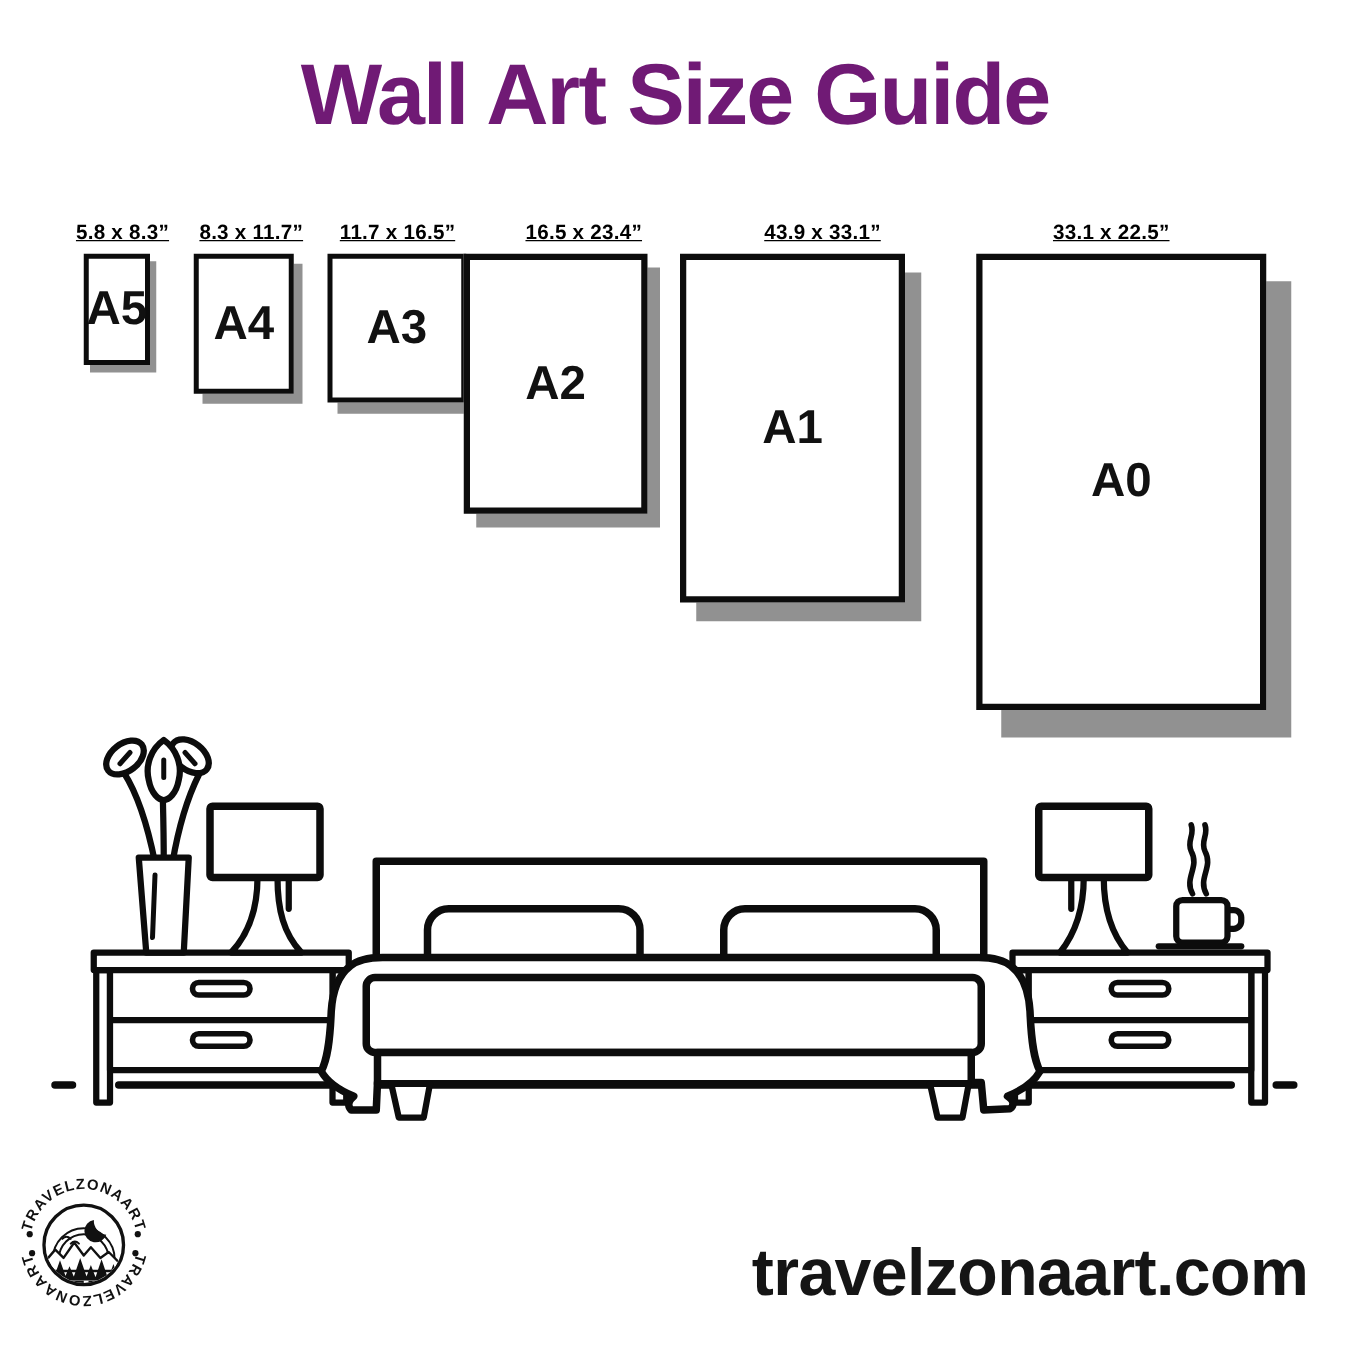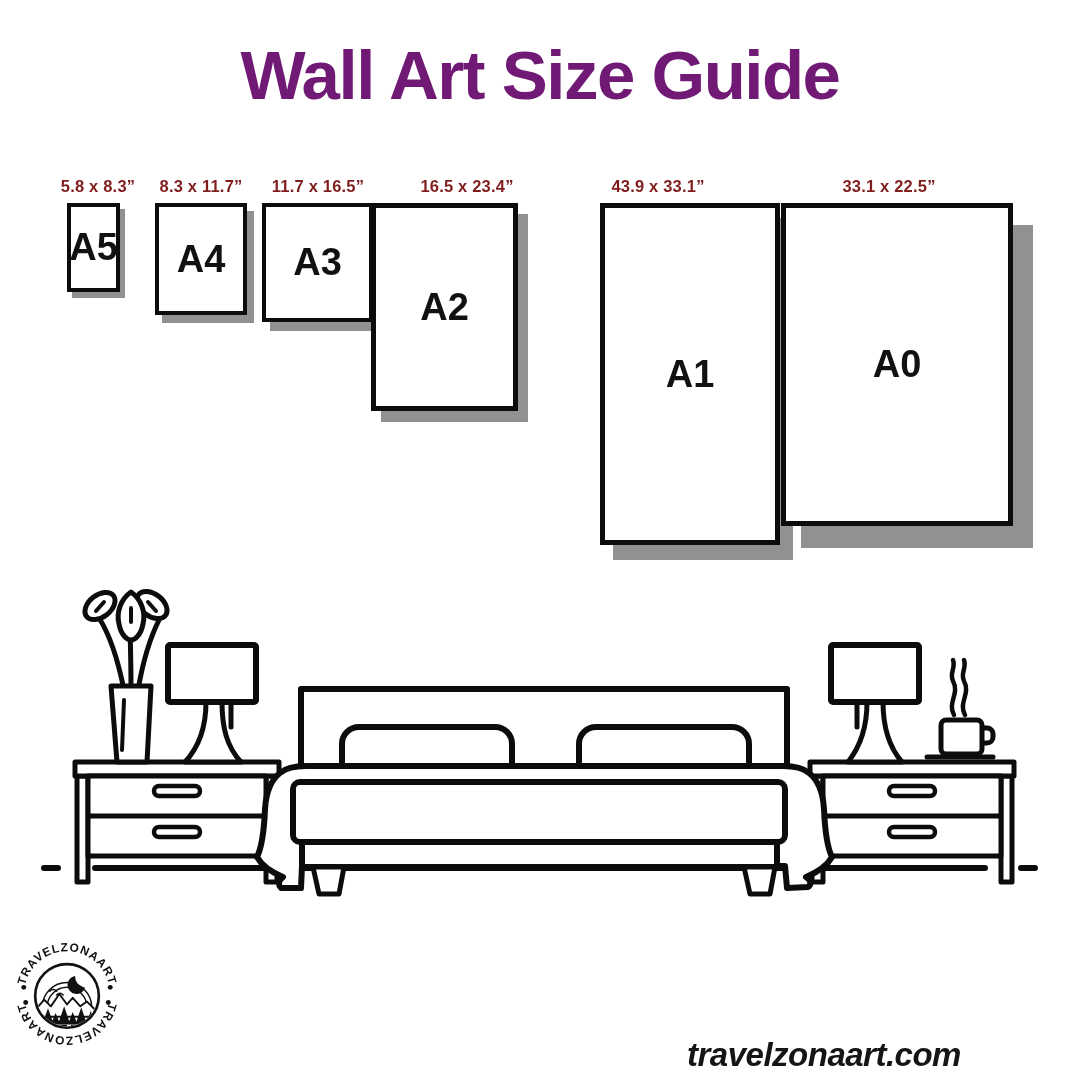--- a/index.html
+++ b/index.html
@@ -14,79 +14,78 @@
   .page-title {
     position:absolute; top:36px; left:0; width:1080px;
     text-align:center;
     font-size:69px; font-weight:bold; letter-spacing:-1.5px;
     color:#701a75;
   }
   .size-item { position:absolute; }
   .dim-label {
     position:absolute; top:177px; transform:translateX(-50%);
     font-size:16.5px; font-weight:bold; white-space:nowrap;
-    letter-spacing:0.2px; color:#7f1d1d;
+    letter-spacing:0.2px; color:#000000;text-decoration:underline;
   }
   .size-box {
     position:absolute; top:203px;
     background:#ffffff;
     display:flex; align-items:center; justify-content:center;
     font-size:38px; font-weight:bold; color:#111;
   }
   .b4 { border:4px solid #0c0c0c; }
   .b5 { border:5px solid #0c0c0c; }
   .scene-svg { position:absolute; left:0; top:0; }
   .logo-svg { position:absolute; left:10px; top:937px; }
   .website {
-    position:absolute; top:1036px; left:574px; width:500px;
+    position:absolute; top:988px; left:574px; width:500px;
     text-align:center;
-    font-size:33px; font-weight:bold; letter-spacing:-0.5px;
+    font-size:53px; font-weight:bold; letter-spacing:-0.5px;
     color:#151515;
-    font-style:italic;
   }
 </style>
 </head>
 <body>
 
 <div class="page-title">Wall Art Size Guide</div>
 
 <div>
   <div class="size-item">
     <span class="dim-label" style="left:98px">5.8 x 8.3”</span>
     <div class="size-box b4" style="left:67px;  width:53px;  height:89px;  box-shadow:5px 6px 0 #919191">
       <span>A5</span>
     </div>
   </div>
   <div class="size-item">
     <span class="dim-label" style="left:201px">8.3 x 11.7”</span>
-    <div class="size-box b4" style="left:155px; width:92px;  height:112px; box-shadow:7px 8px 0 #919191">
+    <div class="size-box b4" style="left:155px; width:80px;  height:112px; box-shadow:7px 8px 0 #919191">
       <span>A4</span>
     </div>
   </div>
   <div class="size-item">
     <span class="dim-label" style="left:318px">11.7 x 16.5”</span>
     <div class="size-box b4" style="left:262px; width:111px; height:119px; box-shadow:8px 9px 0 #919191">
       <span>A3</span>
     </div>
   </div>
   <div class="size-item">
     <span class="dim-label" style="left:467px">16.5 x 23.4”</span>
     <div class="size-box b5" style="left:371px; width:147px; height:208px; box-shadow:10px 11px 0 #919191">
       <span>A2</span>
     </div>
   </div>
   <div class="size-item">
     <span class="dim-label" style="left:658px">43.9 x 33.1”</span>
-    <div class="size-box b5" style="left:600px; width:180px; height:342px; box-shadow:13px 15px 0 #919191">
+    <div class="size-box b5" style="left:544px; width:180px; height:279px; box-shadow:13px 15px 0 #919191">
       <span>A1</span>
     </div>
   </div>
   <div class="size-item">
     <span class="dim-label" style="left:889px">33.1 x 22.5”</span>
-    <div class="size-box b5" style="left:781px; width:232px; height:323px; box-shadow:20px 22px 0 #919191">
+    <div class="size-box b5" style="left:781px; width:232px; height:365px; box-shadow:20px 22px 0 #919191">
       <span>A0</span>
     </div>
   </div>
 </div>
 
 <svg class="scene-svg" width="1080" height="1080" viewBox="0 0 1080 1080">
   <g stroke="#0c0c0c" fill="none" stroke-linejoin="round">
 
     <path d="M44 868 H58 M95 868 H985 M1021 868 H1035" stroke-width="6" stroke-linecap="round"></path>
 

